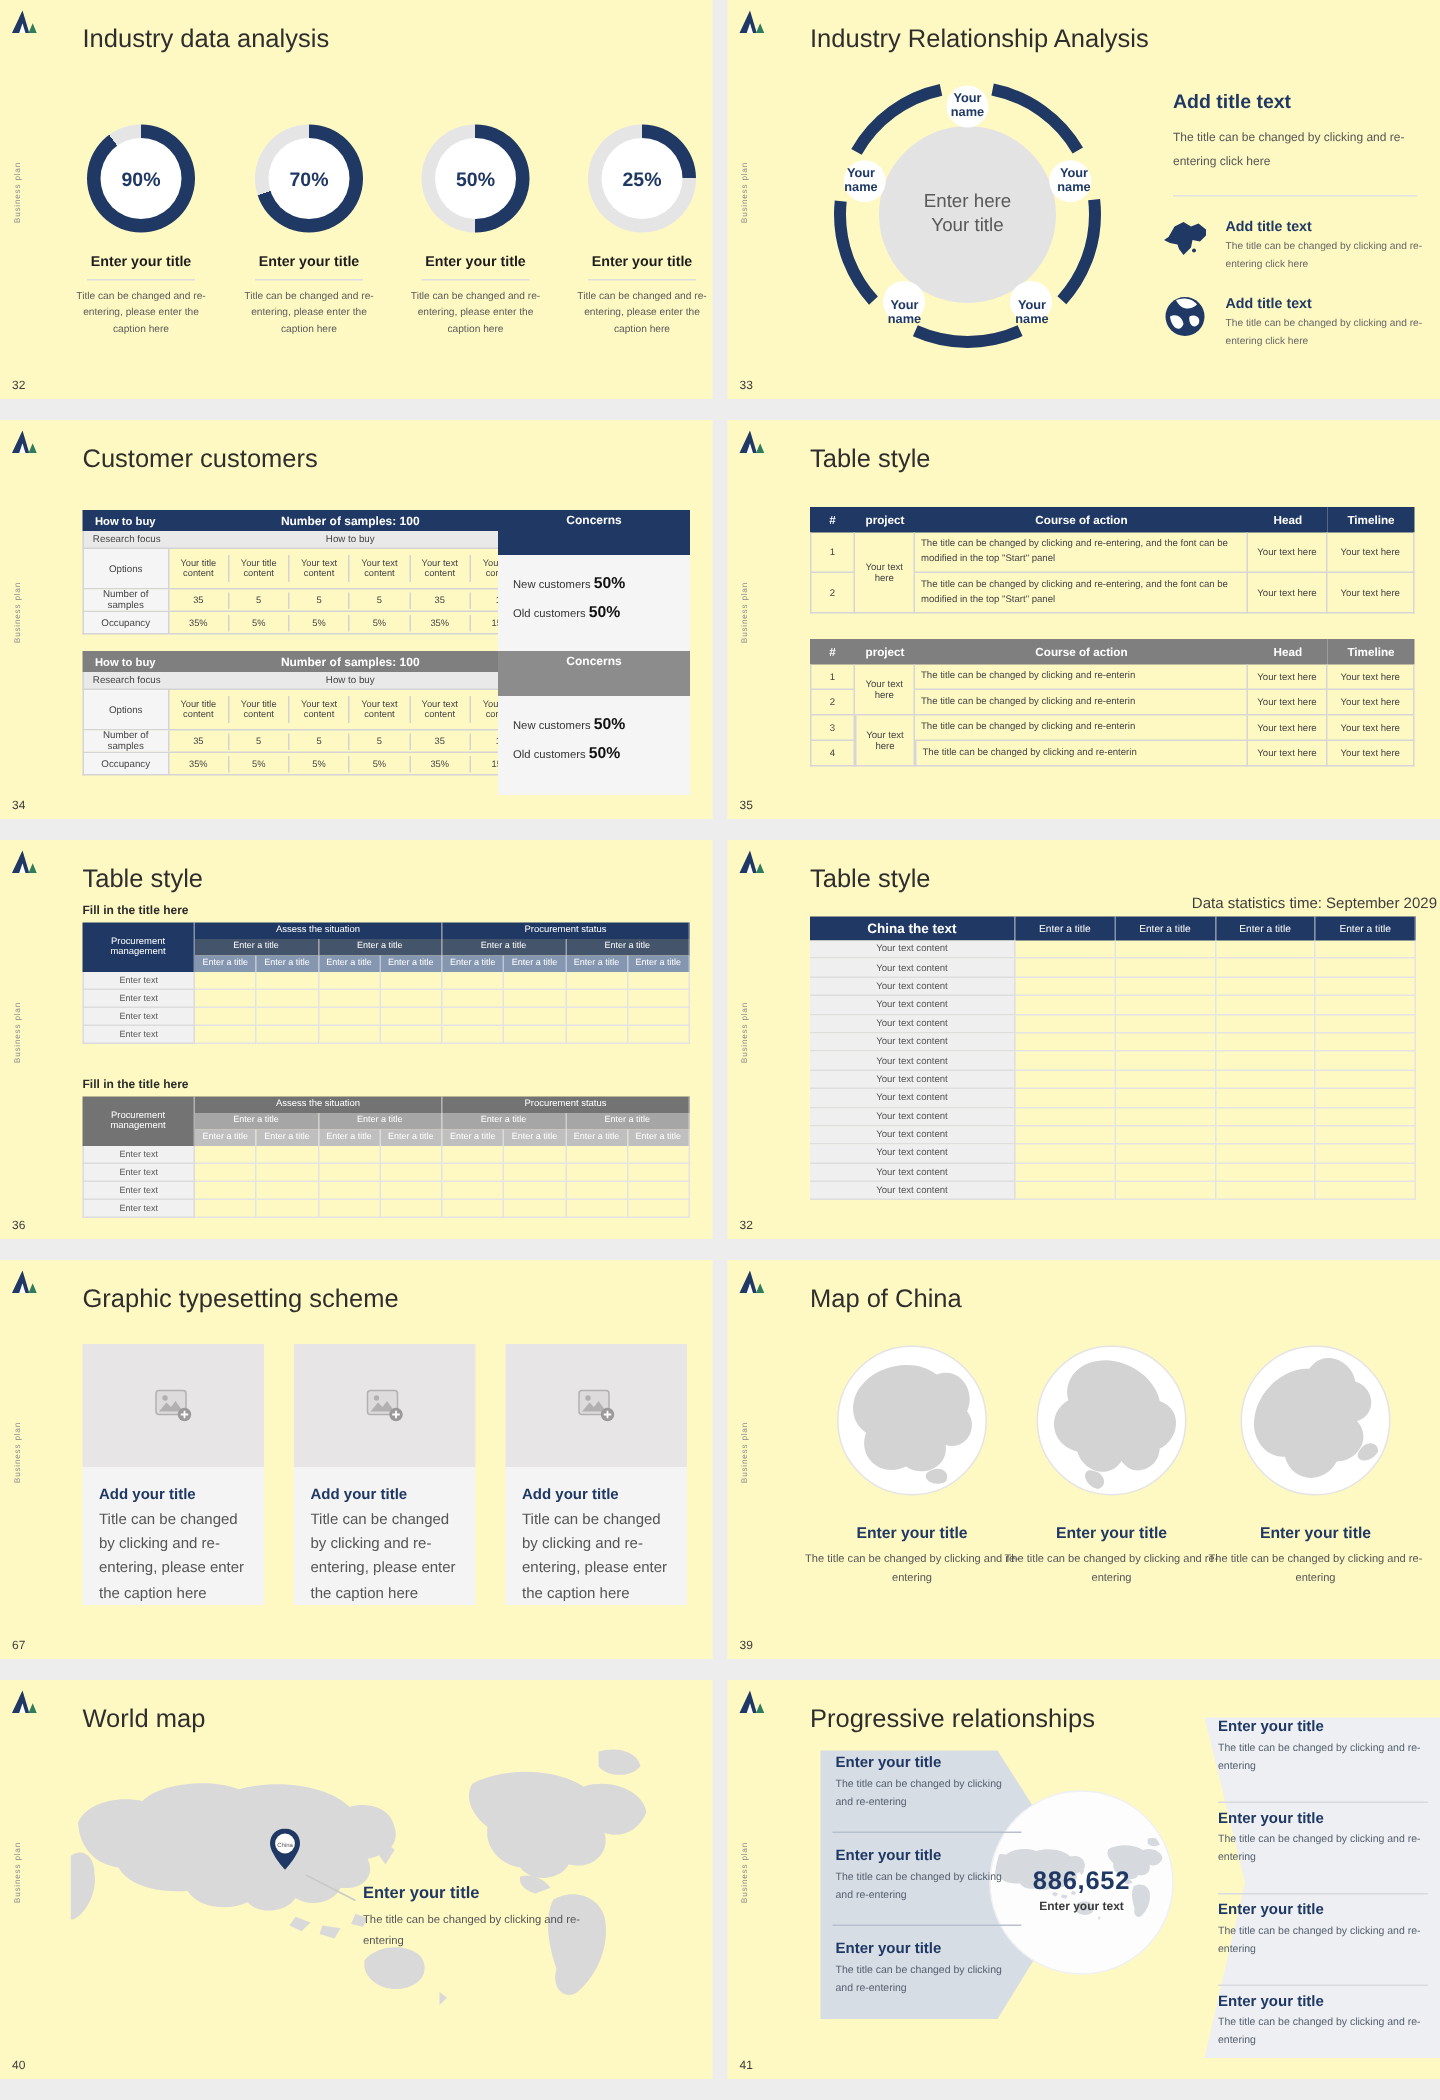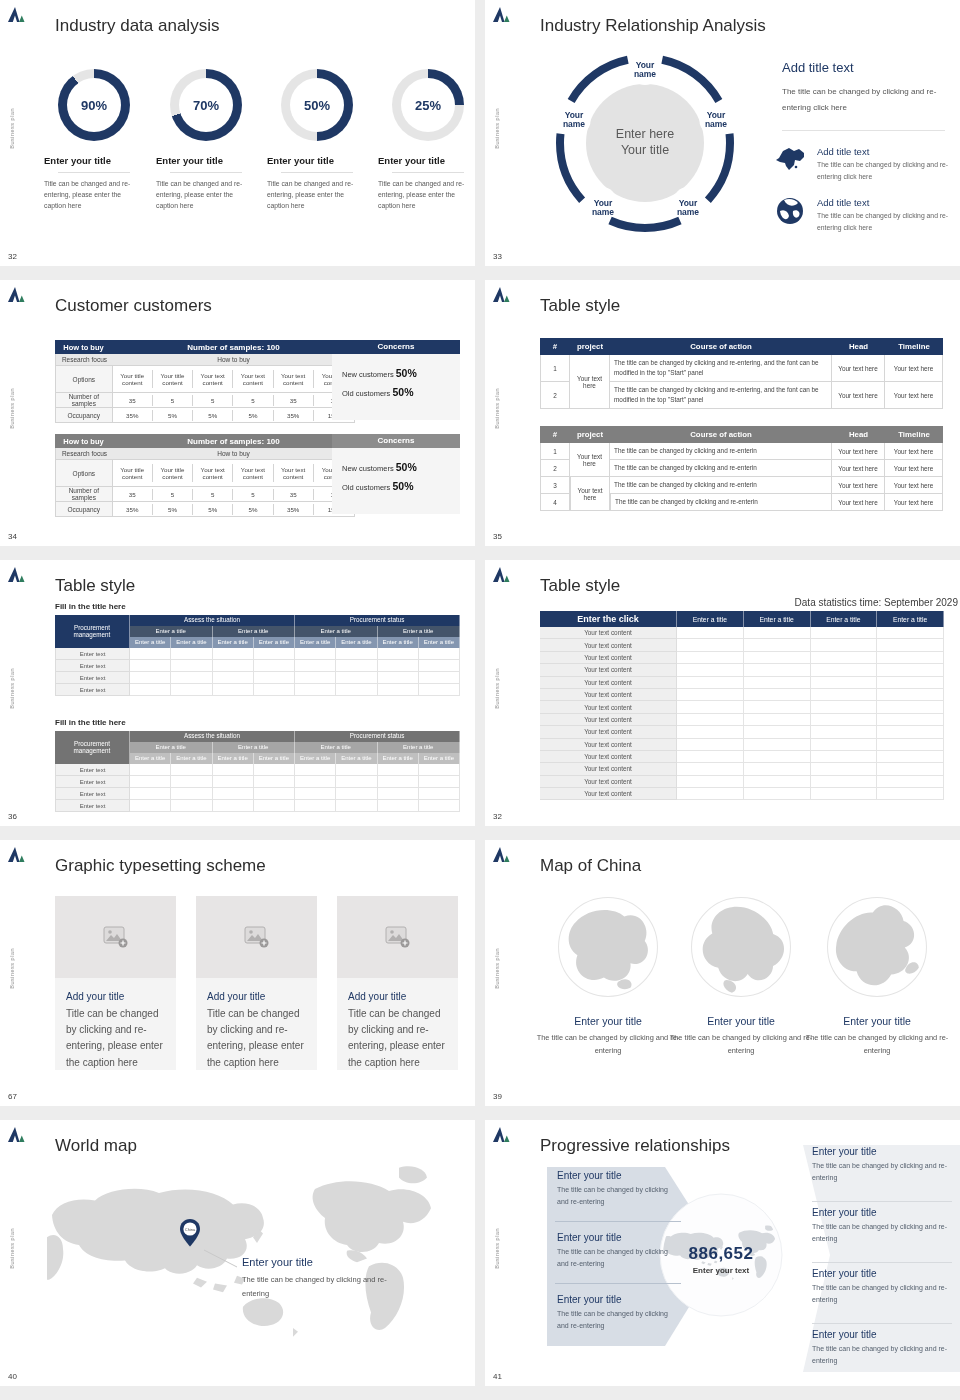--- a/index.html
+++ b/index.html
@@ -1,27 +1,27 @@
 <!DOCTYPE html>
 <html><head>
 <meta charset="utf-8">
 <style>
   *{margin:0;padding:0;box-sizing:border-box}
   :root{--navy:#1f3864}
   body{width:960px;background:#ededed;font-family:"Liberation Sans",sans-serif;color:#333}
   .grid{display:grid;grid-template-columns:475px 475px;grid-auto-rows:266px;column-gap:10px;row-gap:14px;width:960px;padding-bottom:14px}
-  .slide{position:relative;background:#ffffff;overflow:hidden}
+  .slide{position:relative;background:#fef9c3;overflow:hidden}
   .logo{position:absolute;top:6px;left:7px;width:20px;height:17px}
   .side-label{position:absolute;left:9px;top:108px;font-size:5.5px;color:#8d8d8d;letter-spacing:.5px;writing-mode:vertical-rl;transform:rotate(180deg)}
   .snum{position:absolute;left:8px;bottom:5px;font-size:8px;color:#3c3c3c}
   .stitle{position:absolute;left:55px;top:16px;font-size:17px;color:#2e2e2e}
-  .nv{color:var(--navy);font-weight:normal}
-
-  
-  .s32-item{position:absolute;top:69px;width:100px;text-align:left}
+  .nv{color:var(--navy);font-weight:bold}
+
+  
+  .s32-item{position:absolute;top:83px;width:100px;text-align:center}
   .x1{left:44px}.x2{left:156px}.x3{left:267px}.x4{left:378px}
   .donut{position:relative;width:72px;height:72px;border-radius:50%;margin:0 auto}
   .donut i{position:absolute;inset:9px;background:#fff;border-radius:50%;display:flex;align-items:center;justify-content:center;font-style:normal;font-weight:bold;color:var(--navy);font-size:13px}
   .s32-t{margin-top:14px;font-size:9.5px;font-weight:bold;color:#1d1d1d}
   .s32-div{width:72px;margin:6px auto 5px;border-top:1px solid #dedede}
   .s32-cap{font-size:6.8px;color:#5a5a5a;line-height:1.62}
 
   
   .s33-svg{position:absolute;left:42px;top:32px}
   .s33-h{position:absolute;left:297px;top:60px;font-size:13px}
@@ -40,21 +40,21 @@
   .t34g .hd{background:#7f7f7f}
   .t34 .l{width:57px;text-align:center}
   .t34 .v{flex:1;text-align:center}
   .t34 .r1{height:12px;background:#e9e9e9;align-items:center;border:1px solid #d4d4d4;border-top:none}
   .t34 .r{align-items:center;border:1px solid #d4d4d4;border-top:none}
   .t34 .r .l{align-self:stretch;display:flex;align-items:center;justify-content:center;background:#f5f5f5;border-right:1px solid #d4d4d4}
   .t34 .c{width:40.5px;text-align:center;border-right:1px solid #d4d4d4;padding:2px 1px;font-size:6.2px}
   .t34 .c:last-child{border-right:none}
   .t34 .ro{height:27px}.t34 .rn{height:15px}
   .cc{position:absolute;left:332px;width:128px}
-  .cc-h{height:14px;background:var(--navy);color:#fff;font-weight:bold;font-size:8px;text-align:center;line-height:13px}
+  .cc-h{height:30px;background:var(--navy);color:#fff;font-weight:bold;font-size:8px;text-align:center;line-height:13px}
   .ccg .cc-h{background:#8c8c8c}
   .cc-b{height:66px;background:#f5f5f5;padding:13px 10px 0}
   .cc-line{font-size:7.5px;color:#333;margin-bottom:7px}
   .cc-line b{font-size:10.5px;color:#111}
 
   
   .t35{position:absolute;left:55px;width:403px;display:grid;grid-template-columns:30px 40px 222px 53px 58px;font-size:6.4px;color:#444}
   .t35a{top:58px;grid-template-rows:17px 27px 27px}
   .t35b{top:146px;grid-template-rows:17px 17px 17px 17px 17px}
   .t35 .h{background:var(--navy);color:#fff;font-weight:bold;font-size:7.8px;display:flex;align-items:center;justify-content:center}
@@ -520,21 +520,21 @@
   </div>
 
   <div class="slide">
     <svg class="logo" viewBox="0 0 20 17">
         <use href="#brandlogo"></use>
       </svg>
     <div class="side-label">Business plan</div>
     <div class="stitle">Table style</div>
     <div class="s37-note">Data statistics time: September 2029</div>
     <div class="t37">
-      <div class="h h1">Enter the click</div>
+      <div class="h h1">China the text</div>
         <div class="h">Enter a title</div>
         <div class="h">Enter a title</div>
         <div class="h">Enter a title</div>
         <div class="h">Enter a title</div>
       <div class="rl">Your text content</div>
         <i class="e"></i>
         <i class="e"></i>
         <i class="e"></i>
         <i class="e"></i>
       <div class="rl">Your text content</div>

